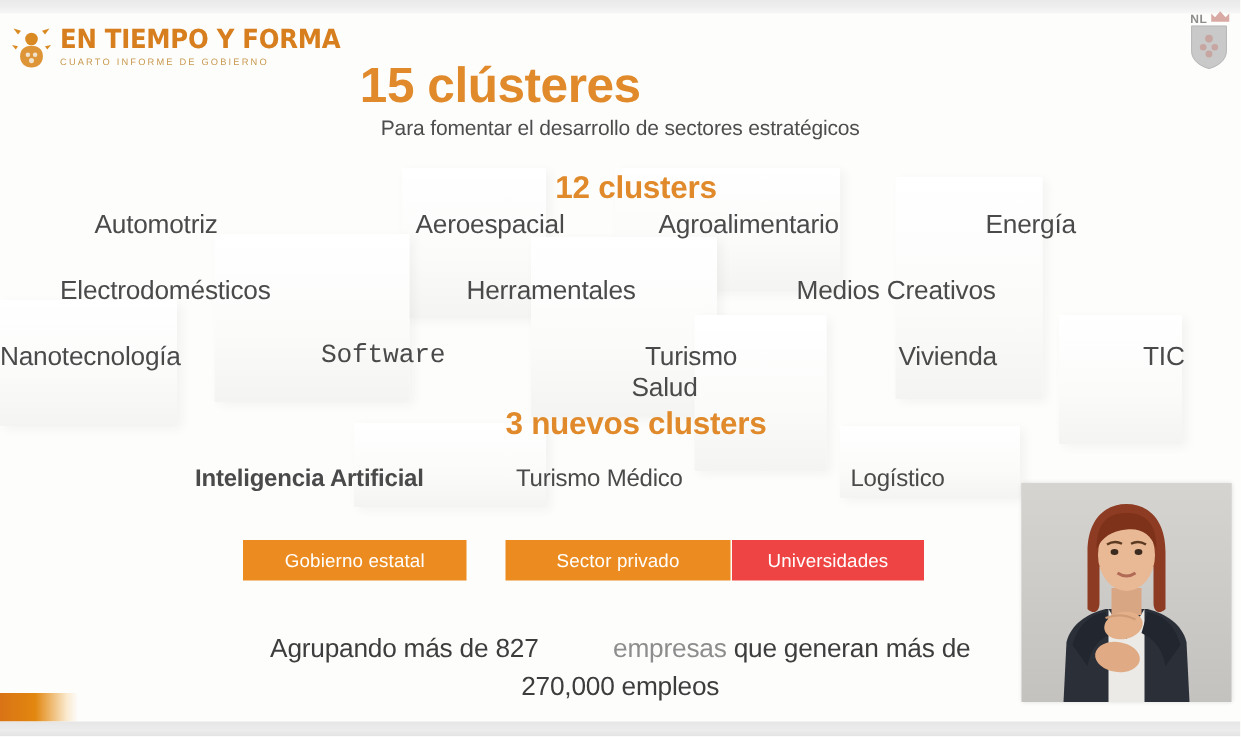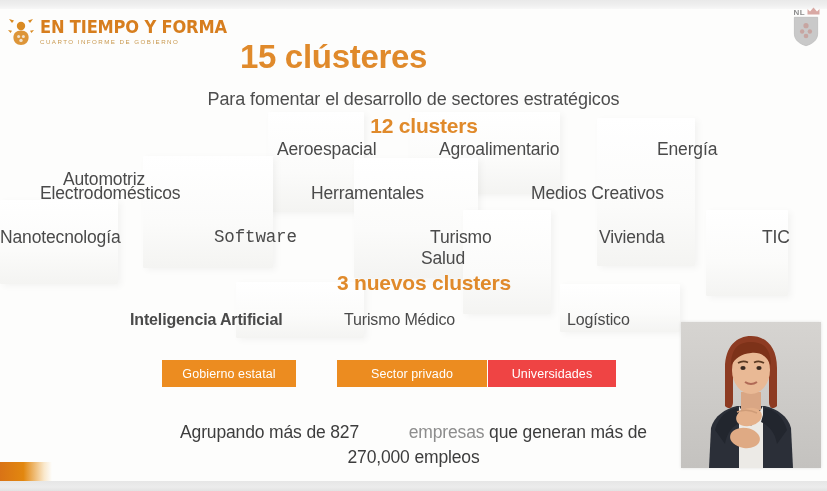--- a/index.html
+++ b/index.html
@@ -72,23 +72,23 @@
   .crest-shield { position:absolute; right:8px; top:16px; width:26px; height:31px; }
 
   
   .main-title {
     position:absolute; left:0; top:38px; width:667px;
     text-align:center;
     font-size:33px; font-weight:bold;
     color:#e08a2b; letter-spacing:-0.3px;
   }
   .subtitle {
-    position:absolute; left:0; top:89px; width:827px;
-    text-align:center;
-    font-size:18px; color:#4d4d4d; letter-spacing:-0.1px;
+    position:absolute; left:0; top:77px; width:827px;
+    text-align:center;
+    font-size:14px; color:#4d4d4d; letter-spacing:-0.1px;
   }
   .group-head {
     position:absolute; width:827px; left:0;
     text-align:center;
     font-size:21px; font-weight:bold;
     color:#e08a2b; letter-spacing:-0.2px;padding-left:21px;
   }
   .head-12 { top:114px; }
   .head-3  { top:271px; }
 
@@ -105,21 +105,21 @@
   .pill-row { position:absolute; left:0; top:360px; width:827px; height:27px; }
   .pill {
     position:absolute;
     height:27px;
     background:#ec8c20;
     color:#ffffff;
     font-size:12.5px;
     display:flex; align-items:center; justify-content:center;
     letter-spacing:0.1px;
   }
-  .pill-1 { left:162px; width:134px; }
+  .pill-1 { left:162px; width:149px; }
   .pill-2 { left:337px; width:150px; }
   .pill-3 { left:488px; width:128px; background:#ef4444; }
 
   
   .footer-text {
     position:absolute; left:0; top:420px; width:827px;
     text-align:center;
     font-size:17.5px; color:#3d3d3d; line-height:25px;
     letter-spacing:-0.15px;
   }
@@ -187,21 +187,21 @@
       <circle cx="20" cy="31" r="3.6"></circle>
     </g>
   </svg>
 
   <div class="main-title">15 clústeres</div>
   <div class="subtitle">Para fomentar el desarrollo de sectores estratégicos</div>
 
   <div class="group-head head-12">12 clusters</div>
   <div class="group-head head-3">3 nuevos clusters</div>
 
-  <div class="cluster" style="left:63px;top:139px;margin-top:30px;">Automotriz</div>
+  <div class="cluster" style="left:63px;top:139px;">Automotriz</div>
   <div class="cluster" style="left:277px;top:139px;">Aeroespacial</div>
   <div class="cluster" style="left:439px;top:139px;">Agroalimentario</div>
   <div class="cluster" style="left:657px;top:139px;">Energía</div>
 
   <div class="cluster" style="left:40px;top:183px;">Electrodomésticos</div>
   <div class="cluster" style="left:311px;top:183px;">Herramentales</div>
   <div class="cluster" style="left:531px;top:183px;">Medios Creativos</div>
 
   <div class="cluster" style="left:0px;top:227px;">Nanotecnología</div>
   <div class="cluster" style="left:214px;top:227px;font-family:Liberation Mono, monospace;">Software</div>

